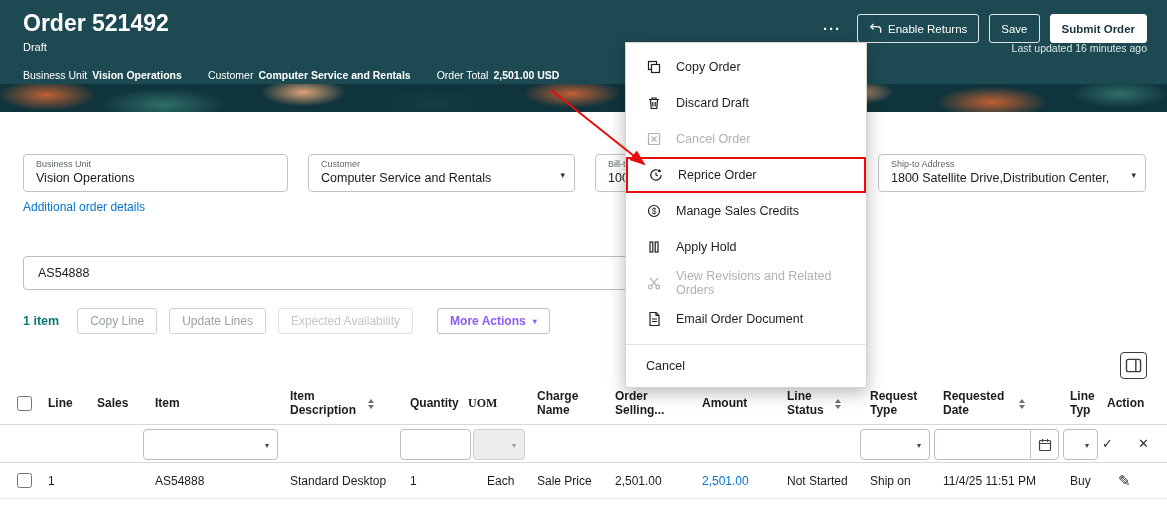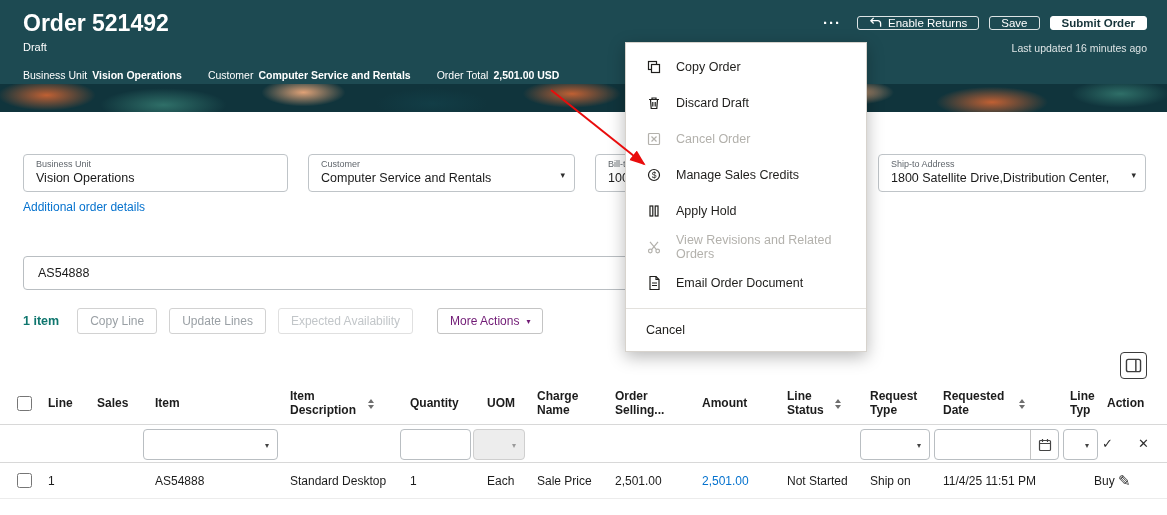--- a/index.html
+++ b/index.html
@@ -21,21 +21,21 @@
       radial-gradient(ellipse 80px 22px at 85% 65%, #c06033 0%, rgba(192,96,51,0) 70%),
       radial-gradient(ellipse 70px 20px at 96% 35%, #2f6f68 0%, rgba(47,111,104,0) 70%),
       #10343c; }
   .htitle { position:absolute; left:23px; top:10px; font-size:23px; font-weight:bold; }
   .hstatus { position:absolute; left:23px; top:41px; font-size:11px; }
   .hmeta { position:absolute; left:23px; top:69px; display:flex; gap:26px; font-size:10.5px; align-items:baseline; }
   .hmeta .grp { display:flex; gap:5px; align-items:baseline; }
   .hmeta .mval { font-weight:bold; font-size:10.5px; }
   .hactions { position:absolute; right:20px; top:14px; display:flex; gap:10px; align-items:center; }
   .hmore { background:transparent; border:none; color:#fff; font-size:15px; font-weight:bold; letter-spacing:1px; cursor:pointer; padding:0 6px; }
-  .hbtn { height:14px; border:1px solid rgba(255,255,255,.85); border-radius:3px; background:transparent; color:#fff;
+  .hbtn { height:29px; border:1px solid rgba(255,255,255,.85); border-radius:3px; background:transparent; color:#fff;
           font-size:11.5px; display:flex; align-items:center; gap:6px; padding:0 11px; cursor:pointer;
           font-family:"Liberation Sans", sans-serif;justify-content:space-between; }
   .hbtn.primary { background:#fff; color:#16343a; border-color:#fff; font-weight:bold; }
   .hupdated { position:absolute; right:20px; top:42px; font-size:10.5px; color:rgba(255,255,255,.85); }
 
   
   .field { position:absolute; top:154px; height:38px; border:1px solid #bfc4c8; border-radius:4px; background:#fff;
            padding:4px 24px 0 12px; overflow:hidden; }
   .flabel { font-size:9px; color:#60666c; white-space:nowrap; }
   .fvalue { font-size:12.5px; color:#1a1a1a; margin-top:2px; white-space:nowrap; overflow:hidden; }
@@ -45,21 +45,21 @@
   .search { position:absolute; left:23px; top:256px; width:820px; height:34px; border:1px solid #b9bec2; border-radius:4px;
             font-size:12.5px; color:#1a1a1a; padding:0 14px; font-family:"Liberation Sans", sans-serif; }
 
   
   .toolbar { position:absolute; left:23px; top:308px; display:flex; align-items:center; gap:12px; }
   .tcount { font-size:12.5px; font-weight:bold; color:#0f766e; margin-right:6px; }
   .tbtn { height:26px; border:1px solid #d2d2d2; border-radius:3px; background:#fff; font-size:12px; padding:0 12px;
           display:flex; align-items:center; gap:7px; cursor:pointer; font-family:"Liberation Sans", sans-serif; }
   .tbtn.muted { color:#9aa0a5; }
   .tbtn.faint { color:#c2c6c9; border-color:#e0e0e0; }
-  .tbtn.strong { color:#701a75; border-color:#c4c4c4; margin-left:12px; }
+  .tbtn.strong { color:#8b5cf6; border-color:#c4c4c4; margin-left:12px;font-weight:bold; }
   .tbtn .bcaret { font-size:8px; }
 
   .paneltoggle { position:absolute; left:1120px; top:352px; width:27px; height:27px; border:1.5px solid #3c3c3c;
                  border-radius:4px; background:#fff; display:flex; align-items:center; justify-content:center; cursor:pointer; }
 
   
   .thead { position:absolute; left:0; top:383px; width:100%; height:42px; border-bottom:1px solid #d8d8d8;
            font-weight:bold; font-size:12px; color:#1c1c1c; background:#fff; }
   .hc { position:absolute; top:0; height:100%; display:flex; align-items:center; line-height:1.15; }
   .sort { display:flex; flex-direction:column; gap:2px; margin-left:6px; }
@@ -197,21 +197,21 @@
     <div class="hc" style="left:290px; width:96px;">
       <span style="width:72px;">Item Description</span>
       <span class="sort">
           <i class="up"></i>
           <i class="down"></i>
         </span>
     </div>
     <div class="hc" style="left:410px; width:60px;">
         <span>Quantity</span>
       </div>
-    <div class="hc" style="left:487px; width:40px;">
+    <div class="hc" style="left:468px; width:40px;font-family:Liberation Serif, serif;">
         <span>UOM</span>
       </div>
     <div class="hc" style="left:537px; width:58px;">
         <span>Charge Name</span>
       </div>
     <div class="hc" style="left:615px; width:62px;">
         <span>Order Selling...</span>
       </div>
     <div class="hc" style="left:702px; width:60px;">
         <span>Amount</span>
@@ -296,21 +296,21 @@
       </div>
     <div class="tc" style="left:787px; width:72px;">
         <span>Not Started</span>
       </div>
     <div class="tc" style="left:870px; width:66px;">
         <span>Ship on</span>
       </div>
     <div class="tc" style="left:943px; width:112px;">
         <span>11/4/25 11:51 PM</span>
       </div>
-    <div class="tc" style="left:1070px; width:32px;margin-left:24px;">
+    <div class="tc" style="left:1070px; width:32px;">
         <span>Buy</span>
       </div>
     <div class="tc" style="left:1118px; width:30px;">
       <span class="pencil">✎</span>
     </div>
   </div>
 
   <div class="menu">
     <div class="menu-item">
       <svg width="16" height="16" viewBox="0 0 16 16">
@@ -324,20 +324,28 @@
         <path d="M3 4.5h10M6 4.5V3h4v1.5M4.5 4.5l.7 9h5.6l.7-9M6.8 7v4.5M9.2 7v4.5" stroke="currentColor" fill="none" stroke-width="1.2"></path>
       </svg>
       <span>Discard Draft</span>
     </div>
     <div class="menu-item disabled">
       <svg width="16" height="16" viewBox="0 0 16 16">
         <rect x="2.5" y="2.5" width="11" height="11" rx="1" stroke="currentColor" fill="none" stroke-width="1.2"></rect>
         <path d="M5.5 5.5l5 5M10.5 5.5l-5 5" stroke="currentColor" stroke-width="1.2"></path>
       </svg>
       <span>Cancel Order</span>
+    </div>
+    <div class="menu-item highlight">
+      <svg width="16" height="16" viewBox="0 0 16 16">
+        <path d="M13.2 8a5.2 5.2 0 1 1-1.6-3.8" stroke="currentColor" fill="none" stroke-width="1.2"></path>
+        <path d="M11 2l2.6 2.6-3.6.6z" fill="currentColor"></path>
+        <path d="M8 5.6V8l1.8 1.1" stroke="currentColor" fill="none" stroke-width="1.2"></path>
+      </svg>
+      <span>Reprice Order</span>
     </div>
     <div class="menu-item">
       <svg width="16" height="16" viewBox="0 0 16 16">
         <circle cx="8" cy="8" r="5.5" stroke="currentColor" fill="none" stroke-width="1.2"></circle>
         <text x="8" y="11" font-size="8.5" text-anchor="middle" fill="currentColor" font-family="Liberation Sans, sans-serif">$</text>
       </svg>
       <span>Manage Sales Credits</span>
     </div>
     <div class="menu-item">
       <svg width="16" height="16" viewBox="0 0 16 16">

